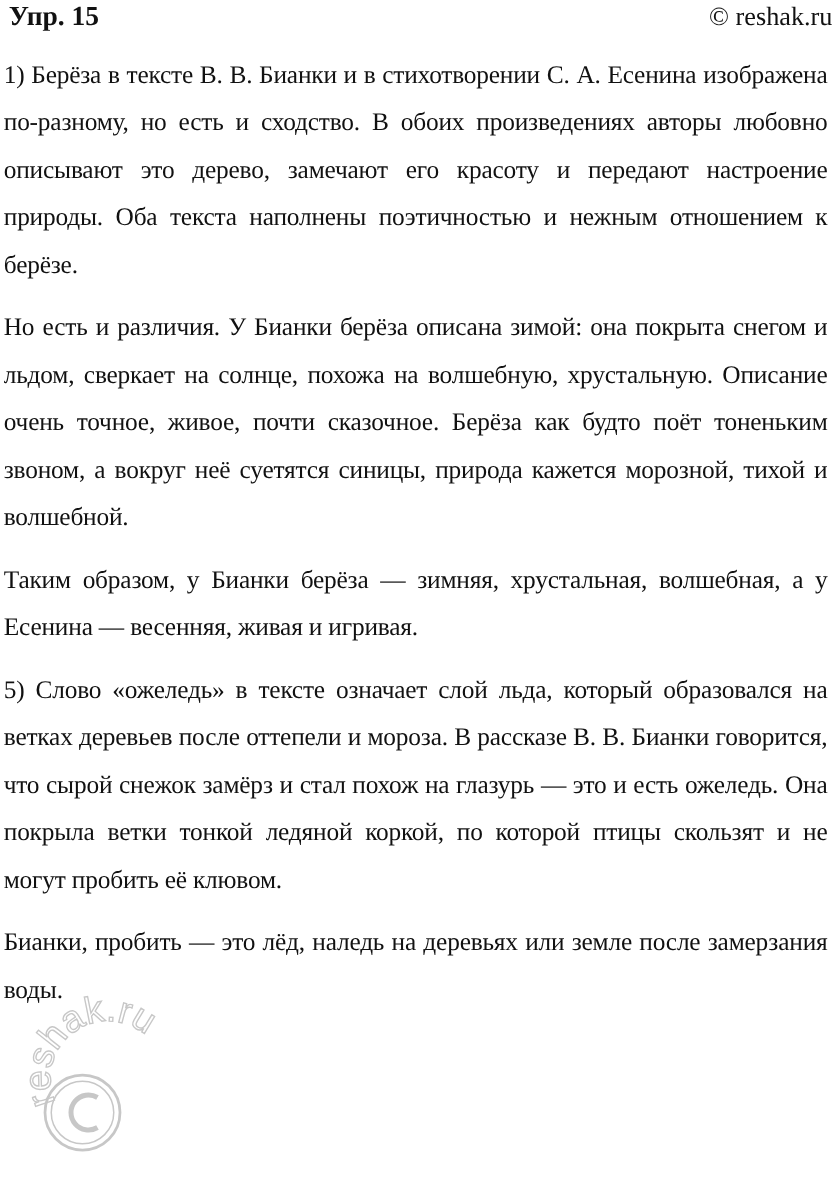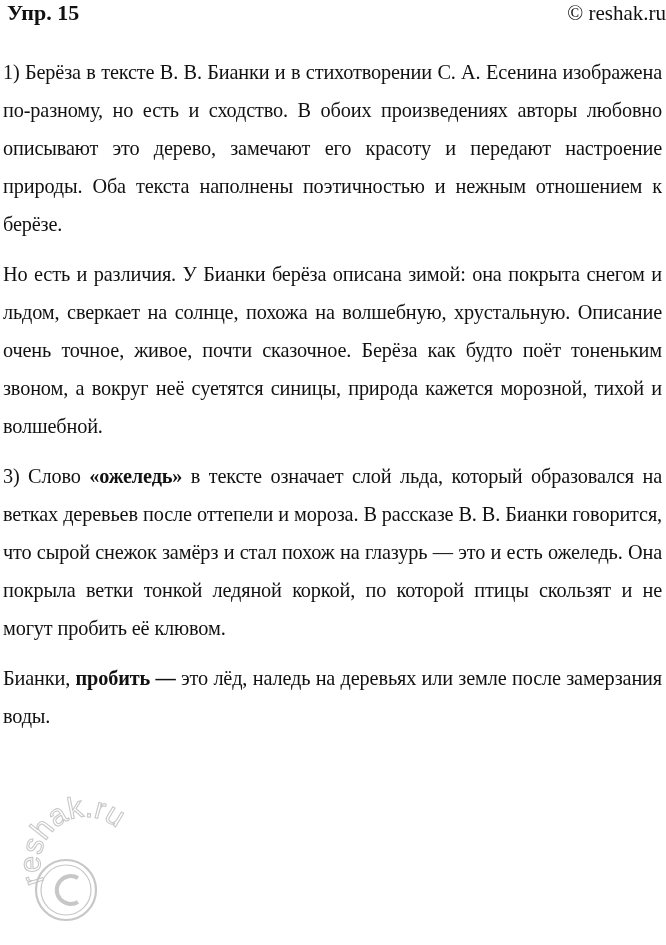--- a/index.html
+++ b/index.html
@@ -37,28 +37,28 @@
       font-size: 21px;
       line-height: 30px;
     }
     .content {
       position: absolute;
       left: 3px;
       top: 41px;
       width: 659px;
     }
     .para {
-      margin: 12px 0 12px 0;
+      margin: 0 0 12px 0;
       font-size: 20.3px;
       line-height: 38px;
       text-align: justify;
       letter-spacing: -0.15px;
     }
     .para b {
-      font-weight: bold;
+      font-weight: normal;
     }
     .watermark {
       position: absolute;
       left: 14px;
       top: 792px;
       width: 130px;
       height: 130px;
       pointer-events: none;
       opacity: 0.55;
     }
@@ -67,21 +67,22 @@
 <body>
 
 <div class="header">
   <div class="title">Упр. 15</div>
   <div class="copyright">© reshak.ru</div>
 </div>
 
 <div class="content">
   <p class="para">1) Берёза в тексте В. В. Бианки и в стихотворении С. А. Есенина изображена по-разному, но есть и сходство. В обоих произведениях авторы любовно описывают это дерево, замечают его красоту и передают настроение природы. Оба текста наполнены поэтичностью и нежным отношением к берёзе.</p>
   <p class="para">Но есть и различия. У Бианки берёза описана зимой: она покрыта снегом и льдом, сверкает на солнце, похожа на волшебную, хрустальную. Описание очень точное, живое, почти сказочное. Берёза как будто поёт тоненьким звоном, а вокруг неё суетятся синицы, природа кажется морозной, тихой и волшебной.</p>
-  <p class="para"><span>3) Слово </span><b>«ожеледь»</b><span> в тексте означает слой льда, который образовался на ветках деревьев после оттепели и мороза. В рассказе В. В. Бианки говорится, что сырой снежок замёрз и стал похож на глазурь — это и есть ожеледь. Она покрыла ветки тонкой ледяной коркой, по которой птицы скользят и не могут пробить её клювом.</span></p>
+  <p class="para">Таким образом, у Бианки берёза — зимняя, хрустальная, волшебная, а у Есенина — весенняя, живая и игривая.</p>
+  <p class="para"><span>5) Слово </span><b>«ожеледь»</b><span> в тексте означает слой льда, который образовался на ветках деревьев после оттепели и мороза. В рассказе В. В. Бианки говорится, что сырой снежок замёрз и стал похож на глазурь — это и есть ожеледь. Она покрыла ветки тонкой ледяной коркой, по которой птицы скользят и не могут пробить её клювом.</span></p>
   <p class="para"><span>Бианки, </span><b>пробить —</b><span> это лёд, наледь на деревьях или земле после замерзания воды.</span></p>
 </div>
 
 <div class="watermark">
   <svg width="130" height="130" viewBox="0 0 130 130">
     <defs>
       <path id="wmarc" d="M 22 78 A 46 46 0 0 1 108 52"></path>
     </defs>
     <circle cx="52" cy="98" r="30" fill="none" stroke="#9a9a9a" stroke-width="2.2"></circle>
     <circle cx="52" cy="98" r="25" fill="none" stroke="#9a9a9a" stroke-width="1.2"></circle>

